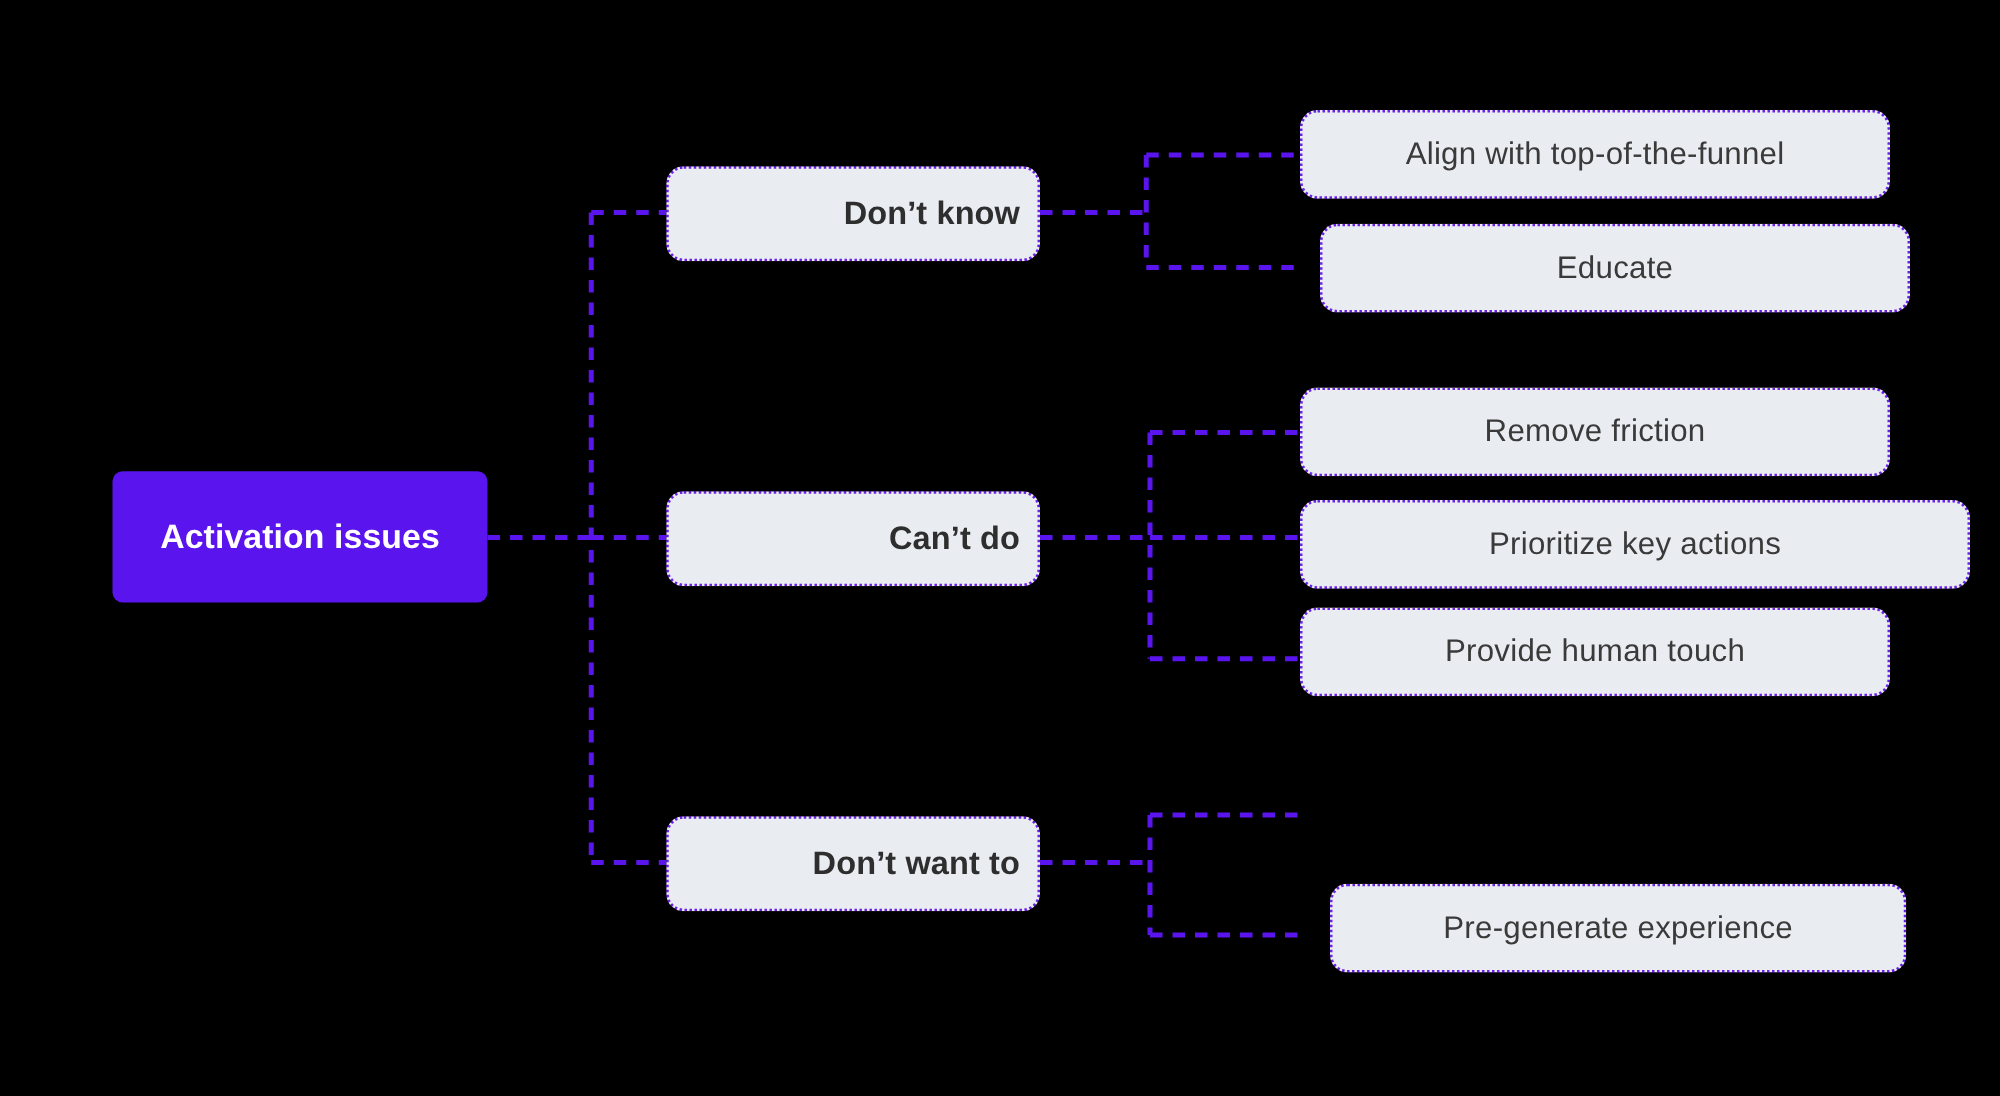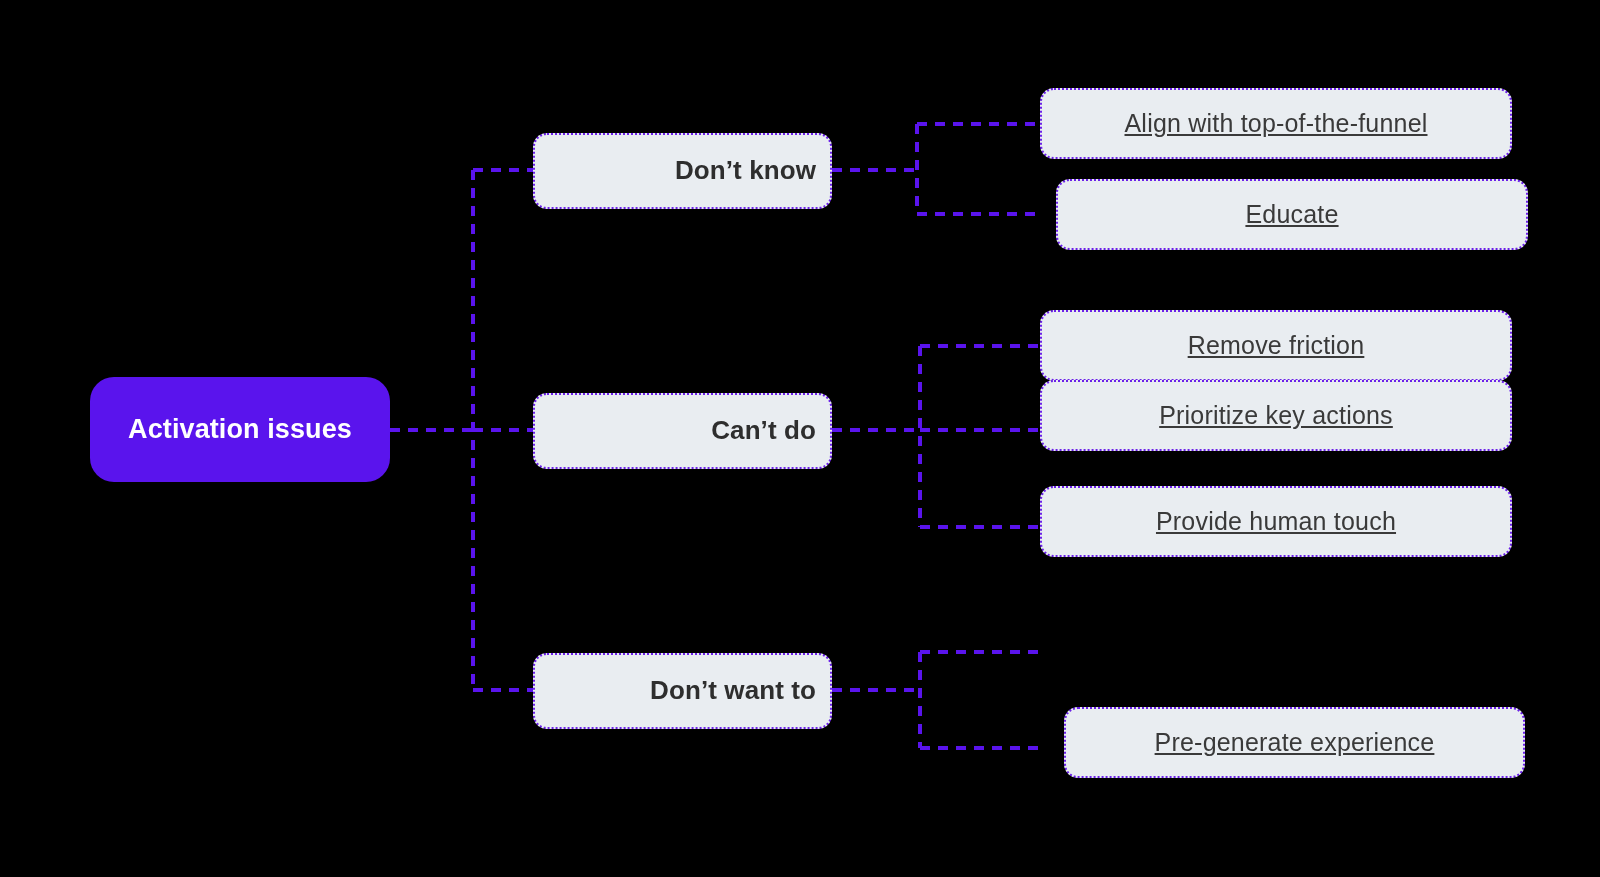--- a/index.html
+++ b/index.html
@@ -38,21 +38,21 @@
     align-items: center;
     justify-content: center;
     text-align: center;
     border-radius: 14px;
     padding: 4px 14px;
   }
 
   
   .node--root {
     background: #5A14ED;
-    border-radius: 24px;
+    border-radius: 8px;
     color: #FFFFFF;
     font-size: 27px;
     font-weight: 700;
     letter-spacing: 0.1px;
     text-align: center;
   }
 
   
   .node--branch {
     background: #E9EDF1;
@@ -67,21 +67,20 @@
 
   
   .node--leaf {
     background: #E9EDF1;
     border: 2px dotted #6B21E8;
     border-radius: 14px;
     color: #3A3A3A;
     font-size: 25px;
     font-weight: 400;
     letter-spacing: 0.2px;
-    text-decoration: underline;
   }
 
   .node__label {
     display: block;
     line-height: 1.15;
     white-space: nowrap;
   }
 </style>
 </head>
 <body>
@@ -134,21 +133,21 @@
   </div>
 
   <div class="node node--leaf" style="left:1040px; top:310px; width:472px; height:71px;">
     <span class="node__label">Remove friction</span>
   </div>
 
   <div class="node node--branch" style="left:533px; top:393px; width:299px; height:76px;">
     <span class="node__label">Can’t do</span>
   </div>
 
-  <div class="node node--leaf" style="left:1040px; top:380px; width:472px; height:71px;">
+  <div class="node node--leaf" style="left:1040px; top:400px; width:536px; height:71px;">
     <span class="node__label">Prioritize key actions</span>
   </div>
 
   <div class="node node--leaf" style="left:1040px; top:486px; width:472px; height:71px;">
     <span class="node__label">Provide human touch</span>
   </div>
 
   <div class="node node--branch" style="left:533px; top:653px; width:299px; height:76px;">
     <span class="node__label">Don’t want to</span>
   </div>

